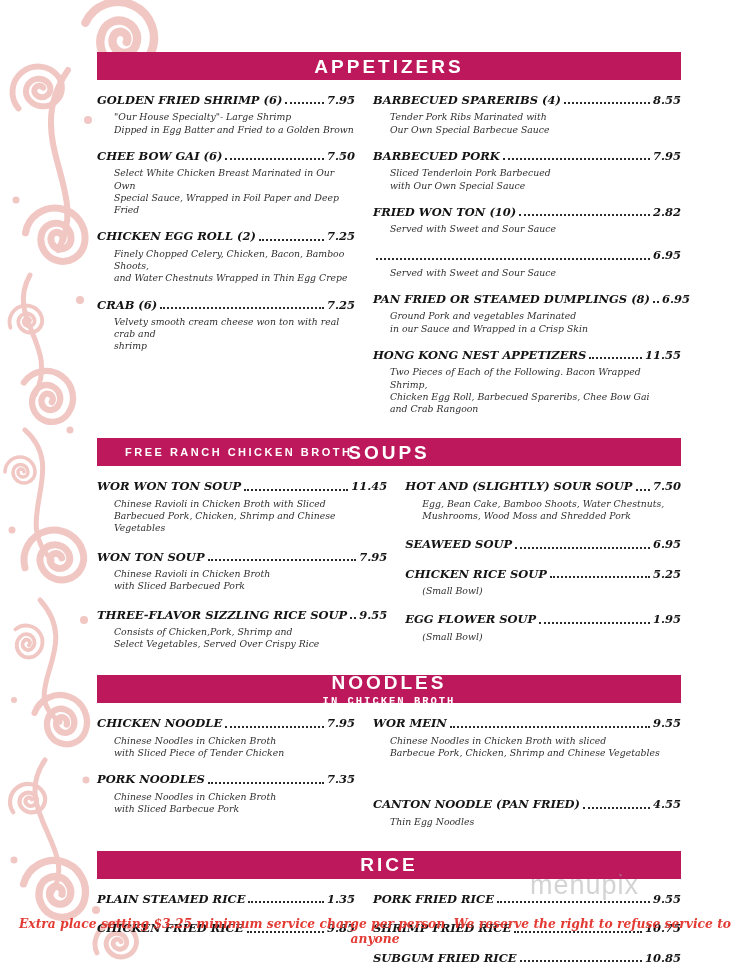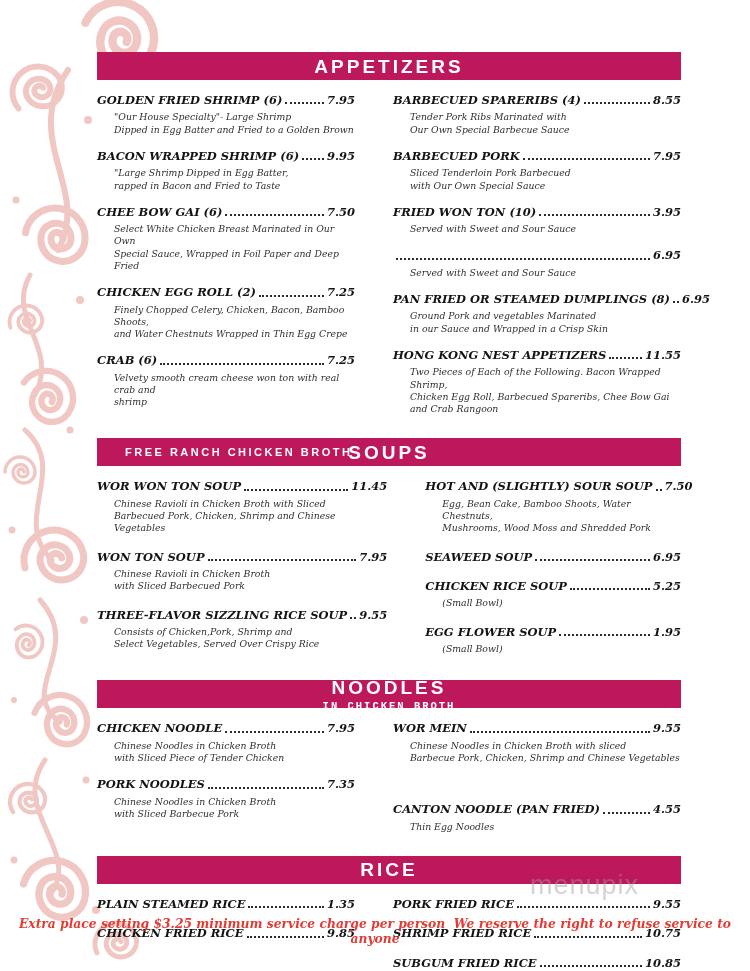--- a/index.html
+++ b/index.html
@@ -19,21 +19,21 @@
     font-family:"Liberation Sans", sans-serif;font-weight:bold;
     margin-bottom:13px;
   }
   .bar-tall{height:28px;}
   .bar-title{font-size:19px;letter-spacing:3px;line-height:1;}
   .bar-subtitle{font-size:10.5px;letter-spacing:2px;line-height:1;margin-top:4px;font-family:Liberation Mono, monospace;}
   .bar-pre{
     position:absolute;left:28px;top:50%;transform:translateY(-50%);
     font-size:11px;letter-spacing:2.5px;white-space:nowrap;
   }
-  .cols{display:flex;gap:38px;}
+  .cols{display:flex;gap:18px;}
   .col-left{flex:0 0 258px;}
   .col-right{flex:1 1 auto;min-width:0;}
   .item{margin-bottom:13px;}
   .item-line{display:flex;align-items:flex-end;}
   .item-name{
     font-weight:bold;font-style:italic;font-size:11.5px;color:#141414;
     white-space:nowrap;line-height:1.25;
   }
   .leader{
     flex:1 1 auto;min-width:6px;margin:0 3px;
@@ -114,29 +114,20 @@
             <div class="item-line">
               <span class="item-name">GOLDEN FRIED SHRIMP (6)</span>
               <span class="leader"></span>
               <span class="item-price">7.95</span>
             </div>
             <div class="item-desc">"Our House Specialty"- Large Shrimp
 Dipped in Egg Batter and Fried to a Golden Brown</div>
           </div>
           <div class="item">
             <div class="item-line">
-              <span class="item-name">BACON WRAPPED SHRIMP (6)</span>
-              <span class="leader"></span>
-              <span class="item-price">9.95</span>
-            </div>
-            <div class="item-desc">"Large Shrimp Dipped in Egg Batter,
-rapped in Bacon and Fried to Taste</div>
-          </div>
-          <div class="item">
-            <div class="item-line">
               <span class="item-name">CHEE BOW GAI (6)</span>
               <span class="leader"></span>
               <span class="item-price">7.50</span>
             </div>
             <div class="item-desc">Select White Chicken Breast Marinated in Our Own
 Special Sauce, Wrapped in Foil Paper and Deep Fried</div>
           </div>
           <div class="item">
             <div class="item-line">
               <span class="item-name">CHICKEN EGG ROLL (2)</span>
@@ -172,21 +163,21 @@
               <span class="leader"></span>
               <span class="item-price">7.95</span>
             </div>
             <div class="item-desc">Sliced Tenderloin Pork Barbecued
 with Our Own Special Sauce</div>
           </div>
           <div class="item">
             <div class="item-line">
               <span class="item-name">FRIED WON TON (10)</span>
               <span class="leader"></span>
-              <span class="item-price">3.95</span>
+              <span class="item-price">2.82</span>
             </div>
             <div class="item-desc">Served with Sweet and Sour Sauce</div>
           </div>
           <div class="item">
             <div class="item-line">
               <span class="leader"></span>
               <span class="item-price">6.95</span>
             </div>
             <div class="item-desc">Served with Sweet and Sour Sauce</div>
           </div>

